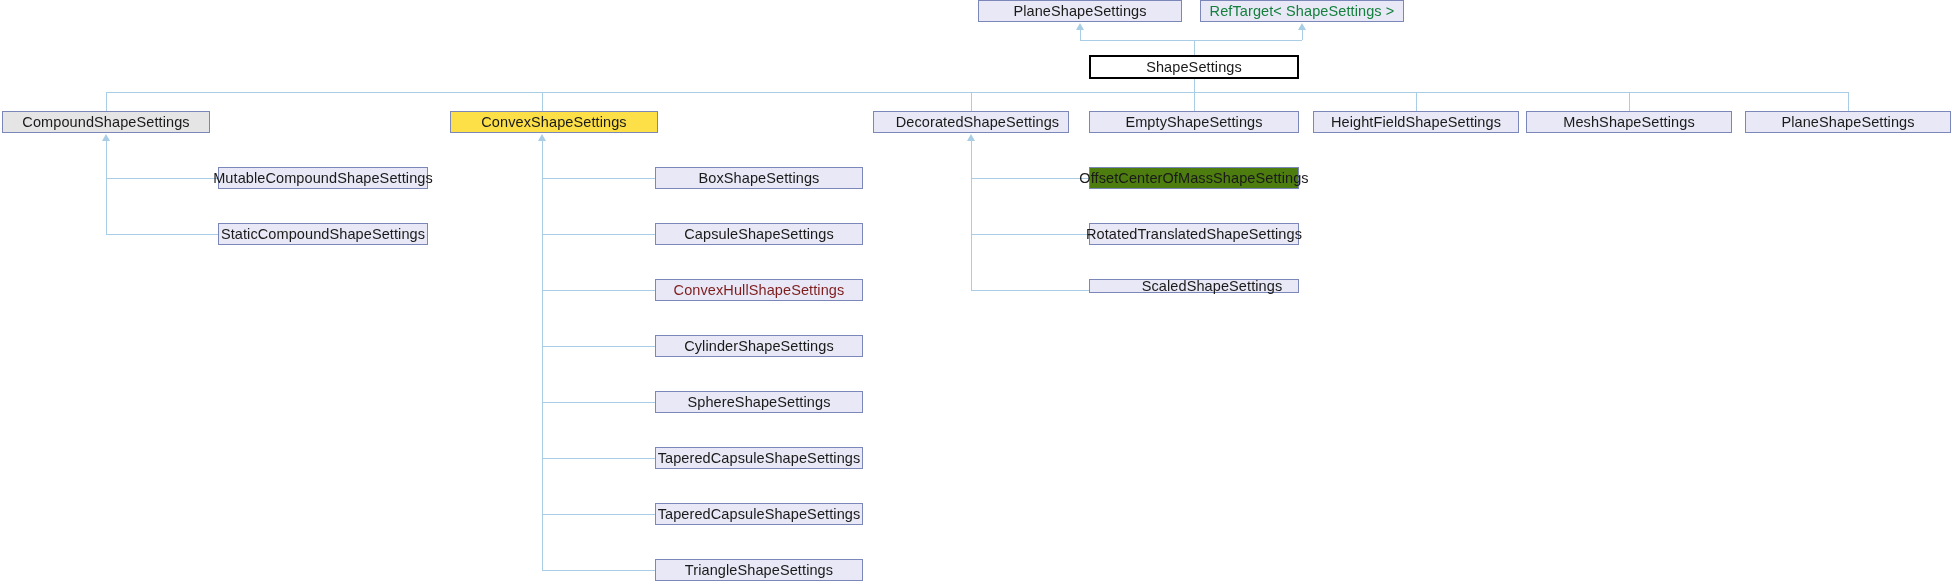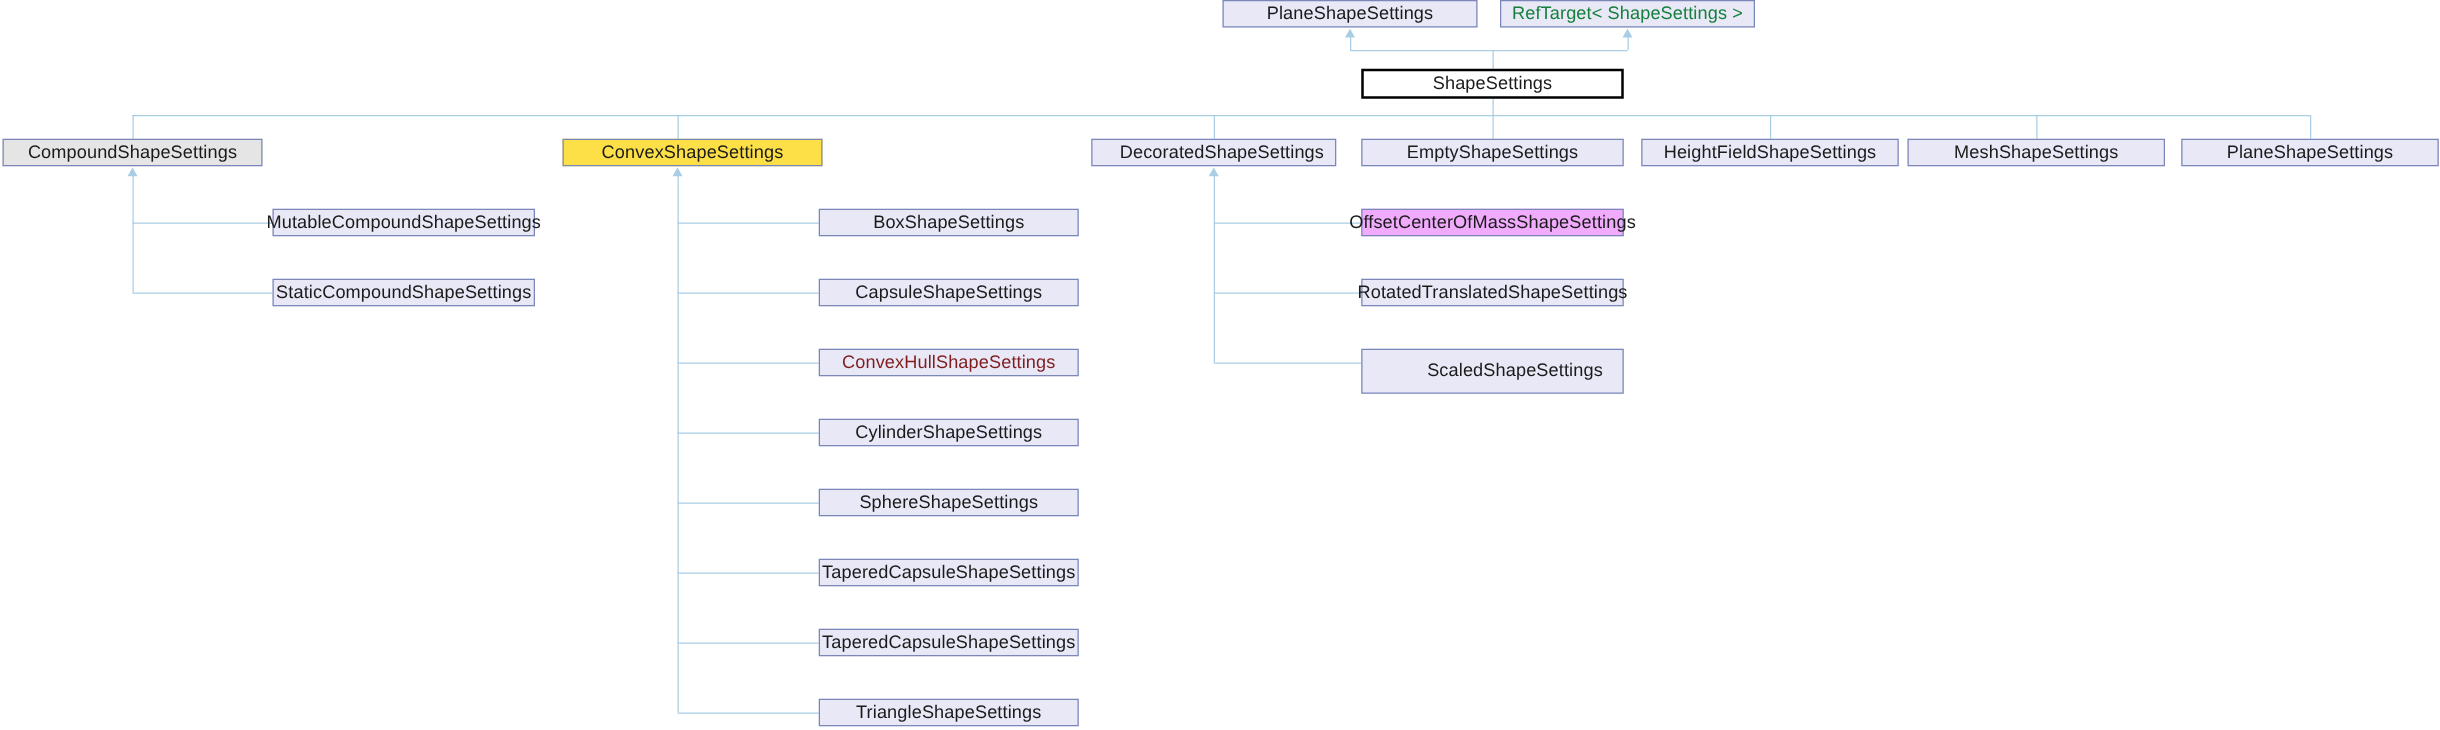--- a/index.html
+++ b/index.html
@@ -147,22 +147,22 @@
     </div>
     <div class="node" style="left: 655px; top: 447px; width: 208px; height: 22px; background: rgb(232, 232, 246); border-color: rgb(123, 135, 184); color: rgb(26, 26, 26);">
       <span class="label">TaperedCapsuleShapeSettings</span>
     </div>
     <div class="node" style="left: 655px; top: 503px; width: 208px; height: 22px; background: rgb(232, 232, 246); border-color: rgb(123, 135, 184); color: rgb(26, 26, 26);">
       <span class="label">TaperedCapsuleShapeSettings</span>
     </div>
     <div class="node" style="left: 655px; top: 559px; width: 208px; height: 22px; background: rgb(232, 232, 246); border-color: rgb(123, 135, 184); color: rgb(26, 26, 26);">
       <span class="label">TriangleShapeSettings</span>
     </div>
-    <div class="node" style="left: 1089px; top: 167px; width: 210px; height: 22px; background: #f0abfc; border-color: rgb(123, 135, 184); color: rgb(26, 26, 26);">
+    <div class="node" style="left: 1089px; top: 167px; width: 210px; height: 22px; background: #4d7c0f; border-color: rgb(123, 135, 184); color: rgb(26, 26, 26);">
       <span class="label">OffsetCenterOfMassShapeSettings</span>
     </div>
     <div class="node" style="left: 1089px; top: 223px; width: 210px; height: 22px; background: rgb(232, 232, 246); border-color: rgb(123, 135, 184); color: rgb(26, 26, 26);">
       <span class="label">RotatedTranslatedShapeSettings</span>
     </div>
-    <div class="node" style="left: 1089px; top: 279px; width: 210px; height: 36px; background: rgb(232, 232, 246); border-color: rgb(123, 135, 184); color: rgb(26, 26, 26); padding-left: 36px;">
+    <div class="node" style="left: 1089px; top: 279px; width: 210px; height: 14px; background: rgb(232, 232, 246); border-color: rgb(123, 135, 184); color: rgb(26, 26, 26); padding-left: 36px;">
       <span class="label">ScaledShapeSettings</span>
     </div>
   </div>
 
 </body></html>

